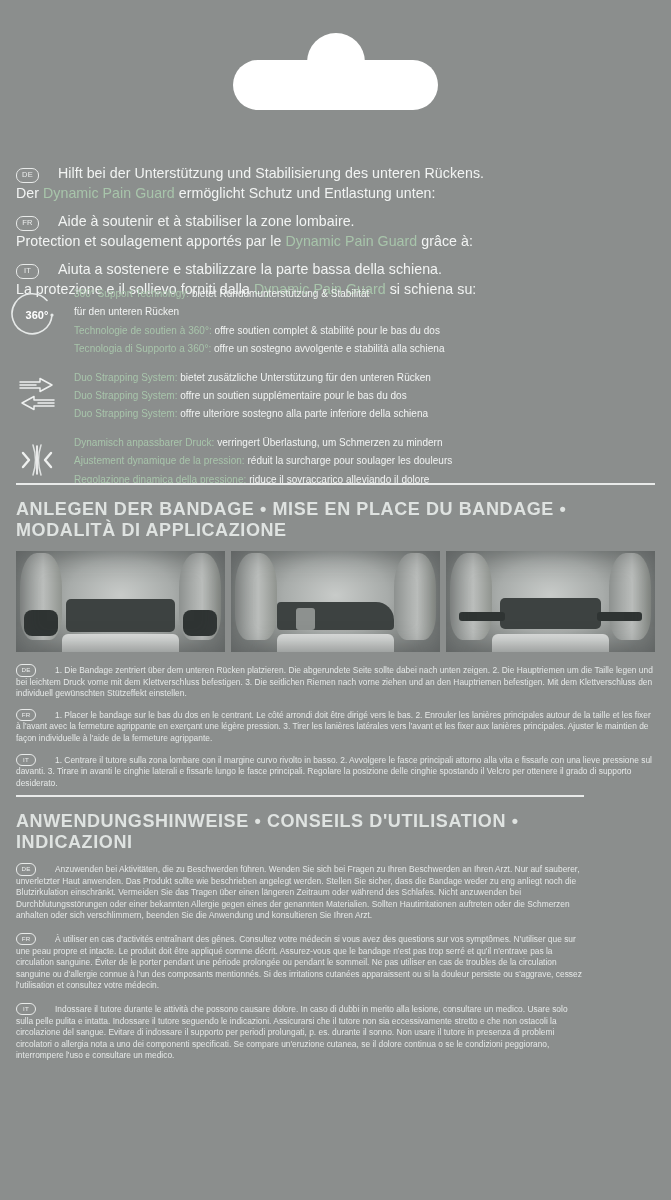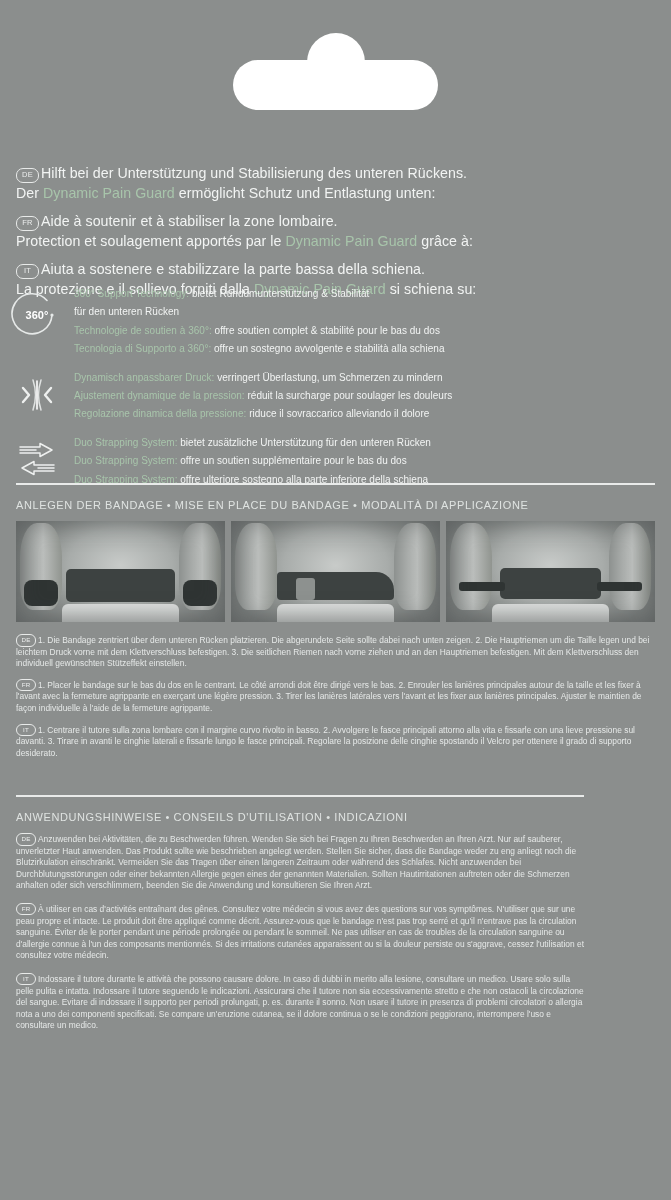--- a/index.html
+++ b/index.html
@@ -21,21 +21,21 @@
     position:absolute;left:307px;top:33px;width:58px;height:58px;
     background:#ffffff;border-radius:50%;
   }
   
   .pad{padding-left:16px;padding-right:16px;}
   .lang-badge{
     display:inline-block;
     width:21px;height:12.5px;line-height:12.5px;
     border:1px solid #e8eae9;border-radius:7px;
     font-size:7.5px;text-align:center;letter-spacing:.2px;
-    vertical-align:1px;margin-right:2px;color:#eceeed;
+    vertical-align:1px;margin-right:19px;color:#eceeed;
     font-family:"Liberation Sans",sans-serif;
   }
   .lang-badge.sm{width:18px;height:10.5px;line-height:10.5px;font-size:6.2px;border-radius:6px;vertical-align:1px;}
 
   
   .intro{position:absolute;left:0;top:164px;width:671px;}
   .intro p{margin:0 0 1px 0;font-size:14.2px;line-height:19px;color:#f2f4f3;letter-spacing:.05px;}
   .intro .grp{margin-bottom:9px;}
   .accent{color:#a8c5ab;margin-top:38px;}
 
@@ -44,22 +44,22 @@
   .feature{display:flex;align-items:flex-start;margin-bottom:10px;}
   .ficon{width:74px;flex:0 0 74px;display:flex;justify-content:center;padding-top:4px;}
   .ftext{flex:1;padding-right:14px;}
   .ftext div{font-size:10px;line-height:18.4px;letter-spacing:.03px;}
   .f-de{color:#f2f4f3;}
   .feat-name{color:#a8c5ab;}
 
   
   .divider{height:2px;background:#e9ebea;margin:0 16px;}
   .sect-head{
-    font-size:11px;letter-spacing:.6px;color:#dfe3e1;
-    margin:14px 0 10px 16px;font-weight:400;
+    font-size:18px;letter-spacing:.6px;color:#dfe3e1;
+    margin:14px 0 10px 16px;font-weight:700;
   }
 
   
   .photos{display:flex;gap:6px;margin:0 16px;}
   .photo{flex:1;height:101px;position:relative;overflow:hidden;background:#6f7372;}
 
   
   .fine{margin:0 16px;}
   .fine p{
     margin:0 0 9px 0;font-size:8.4px;line-height:11.6px;color:#e6e9e8;
@@ -119,46 +119,46 @@
     <div class="ftext">
       <div><span class="feat-name">360° Support Technology:</span><span class="f-de"> bietet Rundumunterstützung &amp; Stabilität</span></div>
       <div class="f-de">für den unteren Rücken</div>
       <div><span class="feat-name">Technologie de soutien à 360°:</span><span class="f-de"> offre soutien complet &amp; stabilité pour le bas du dos</span></div>
       <div><span class="feat-name">Tecnologia di Supporto a 360°:</span><span class="f-de"> offre un sostegno avvolgente e stabilità alla schiena</span></div>
     </div>
   </div>
 
   <div class="feature">
     <div class="ficon">
+      <svg width="54" height="44" viewBox="0 0 54 44">
+        <path d="M10 9 H30 V5.5 L42 12 L30 18.5 V15 H10 M10 12 H26" fill="none" stroke="#eef0ef" stroke-width="1.5" stroke-linejoin="round" stroke-linecap="round"></path>
+        <path d="M44 27 H24 V23.5 L12 30 L24 36.5 V33 H44 M44 30 H28" fill="none" stroke="#eef0ef" stroke-width="1.5" stroke-linejoin="round" stroke-linecap="round"></path>
+      </svg>
+    </div>
+    <div class="ftext">
+      <div><span class="feat-name">Duo Strapping System:</span><span class="f-de"> bietet zusätzliche Unterstützung für den unteren Rücken</span></div>
+      <div><span class="feat-name">Duo Strapping System:</span><span class="f-de"> offre un soutien supplémentaire pour le bas du dos</span></div>
+      <div><span class="feat-name">Duo Strapping System:</span><span class="f-de"> offre ulteriore sostegno alla parte inferiore della schiena</span></div>
+    </div>
+  </div>
+
+  <div class="feature">
+    <div class="ficon">
       <svg width="52" height="44" viewBox="0 0 52 44">
         <path d="M12 15 L18 22 L12 29" fill="none" stroke="#eef0ef" stroke-width="2.4" stroke-linecap="round" stroke-linejoin="round"></path>
         <path d="M40 15 L34 22 L40 29" fill="none" stroke="#eef0ef" stroke-width="2.4" stroke-linecap="round" stroke-linejoin="round"></path>
         <path d="M22 7 Q27 22 22 37" fill="none" stroke="#dfe2e1" stroke-width="1.5" stroke-linecap="round"></path>
         <path d="M30 7 Q25 22 30 37" fill="none" stroke="#dfe2e1" stroke-width="1.5" stroke-linecap="round"></path>
         <line x1="26" y1="8" x2="26" y2="36" stroke="#ffffff" stroke-width="1.6" stroke-linecap="round"></line>
       </svg>
     </div>
     <div class="ftext">
       <div><span class="feat-name">Dynamisch anpassbarer Druck:</span><span class="f-de"> verringert Überlastung, um Schmerzen zu mindern</span></div>
       <div><span class="feat-name">Ajustement dynamique de la pression:</span><span class="f-de"> réduit la surcharge pour soulager les  douleurs</span></div>
       <div><span class="feat-name">Regolazione dinamica della pressione:</span><span class="f-de"> riduce il sovraccarico alleviando il dolore</span></div>
-    </div>
-  </div>
-
-  <div class="feature">
-    <div class="ficon">
-      <svg width="54" height="44" viewBox="0 0 54 44">
-        <path d="M10 9 H30 V5.5 L42 12 L30 18.5 V15 H10 M10 12 H26" fill="none" stroke="#eef0ef" stroke-width="1.5" stroke-linejoin="round" stroke-linecap="round"></path>
-        <path d="M44 27 H24 V23.5 L12 30 L24 36.5 V33 H44 M44 30 H28" fill="none" stroke="#eef0ef" stroke-width="1.5" stroke-linejoin="round" stroke-linecap="round"></path>
-      </svg>
-    </div>
-    <div class="ftext">
-      <div><span class="feat-name">Duo Strapping System:</span><span class="f-de"> bietet zusätzliche Unterstützung für den unteren Rücken</span></div>
-      <div><span class="feat-name">Duo Strapping System:</span><span class="f-de"> offre un soutien supplémentaire pour le bas du dos</span></div>
-      <div><span class="feat-name">Duo Strapping System:</span><span class="f-de"> offre ulteriore sostegno alla parte inferiore della schiena</span></div>
     </div>
   </div>
 </div>
 
 <div style="position:absolute;left:0;top:483px;width:671px;">
   <div class="divider"></div>
   <div class="sect-head">ANLEGEN DER BANDAGE • MISE EN PLACE DU BANDAGE • MODALITÀ DI APPLICAZIONE</div>
 
   <div class="photos">
     <div class="photo">

